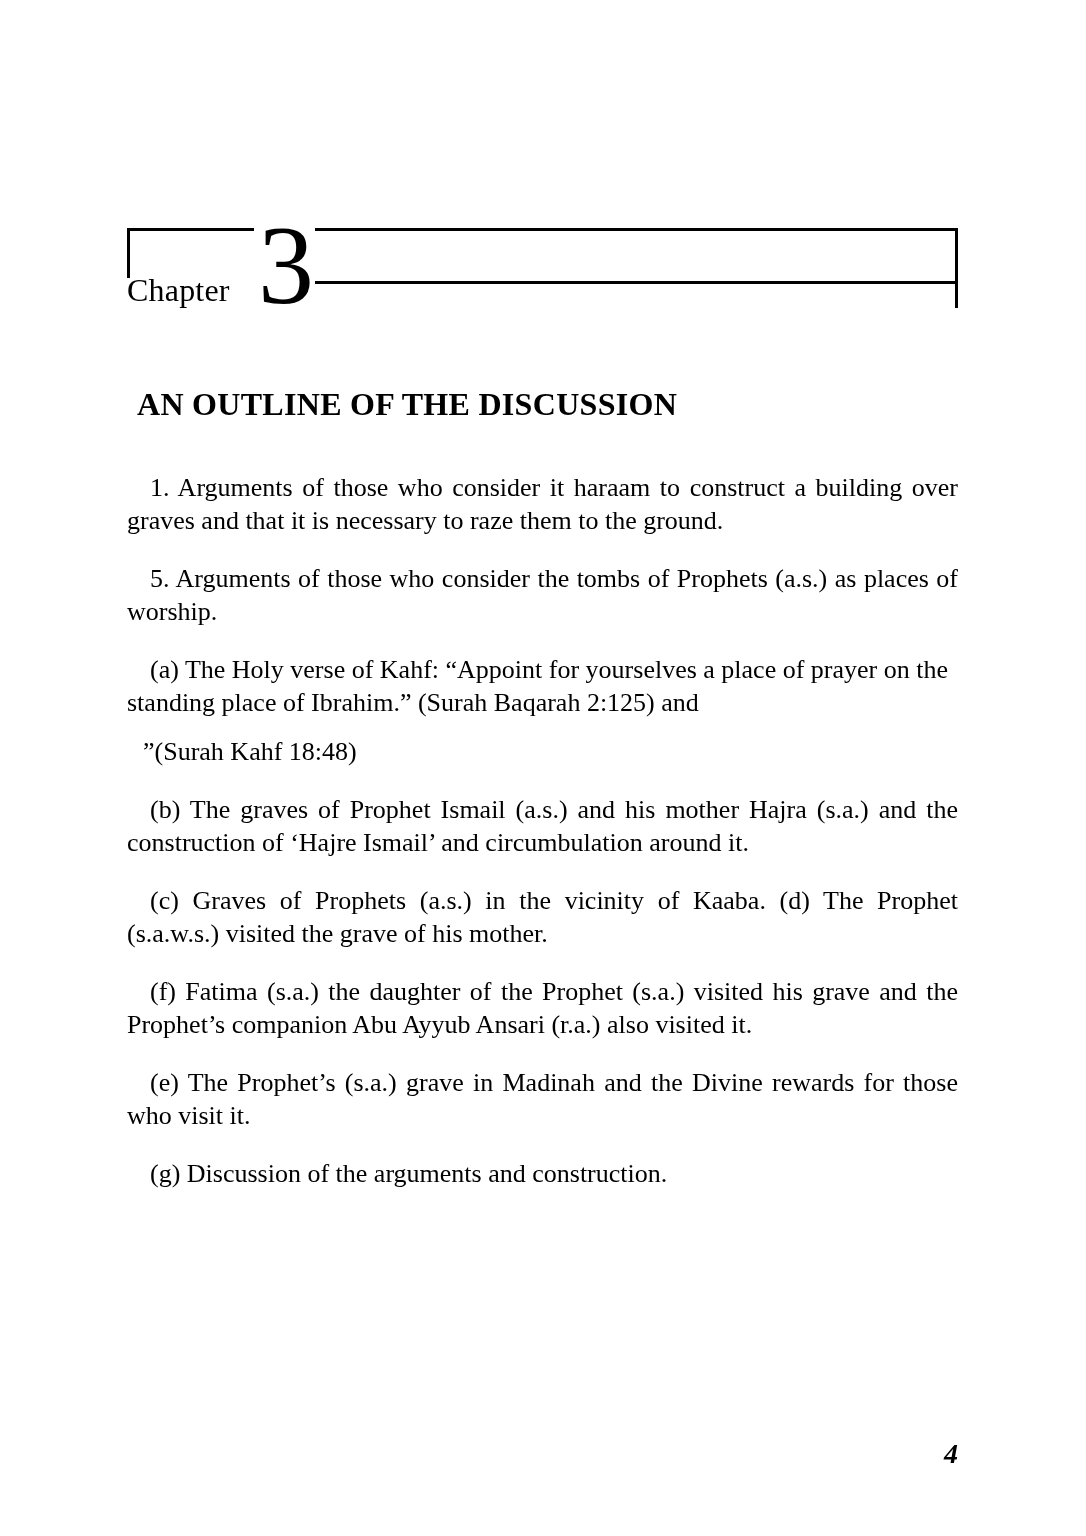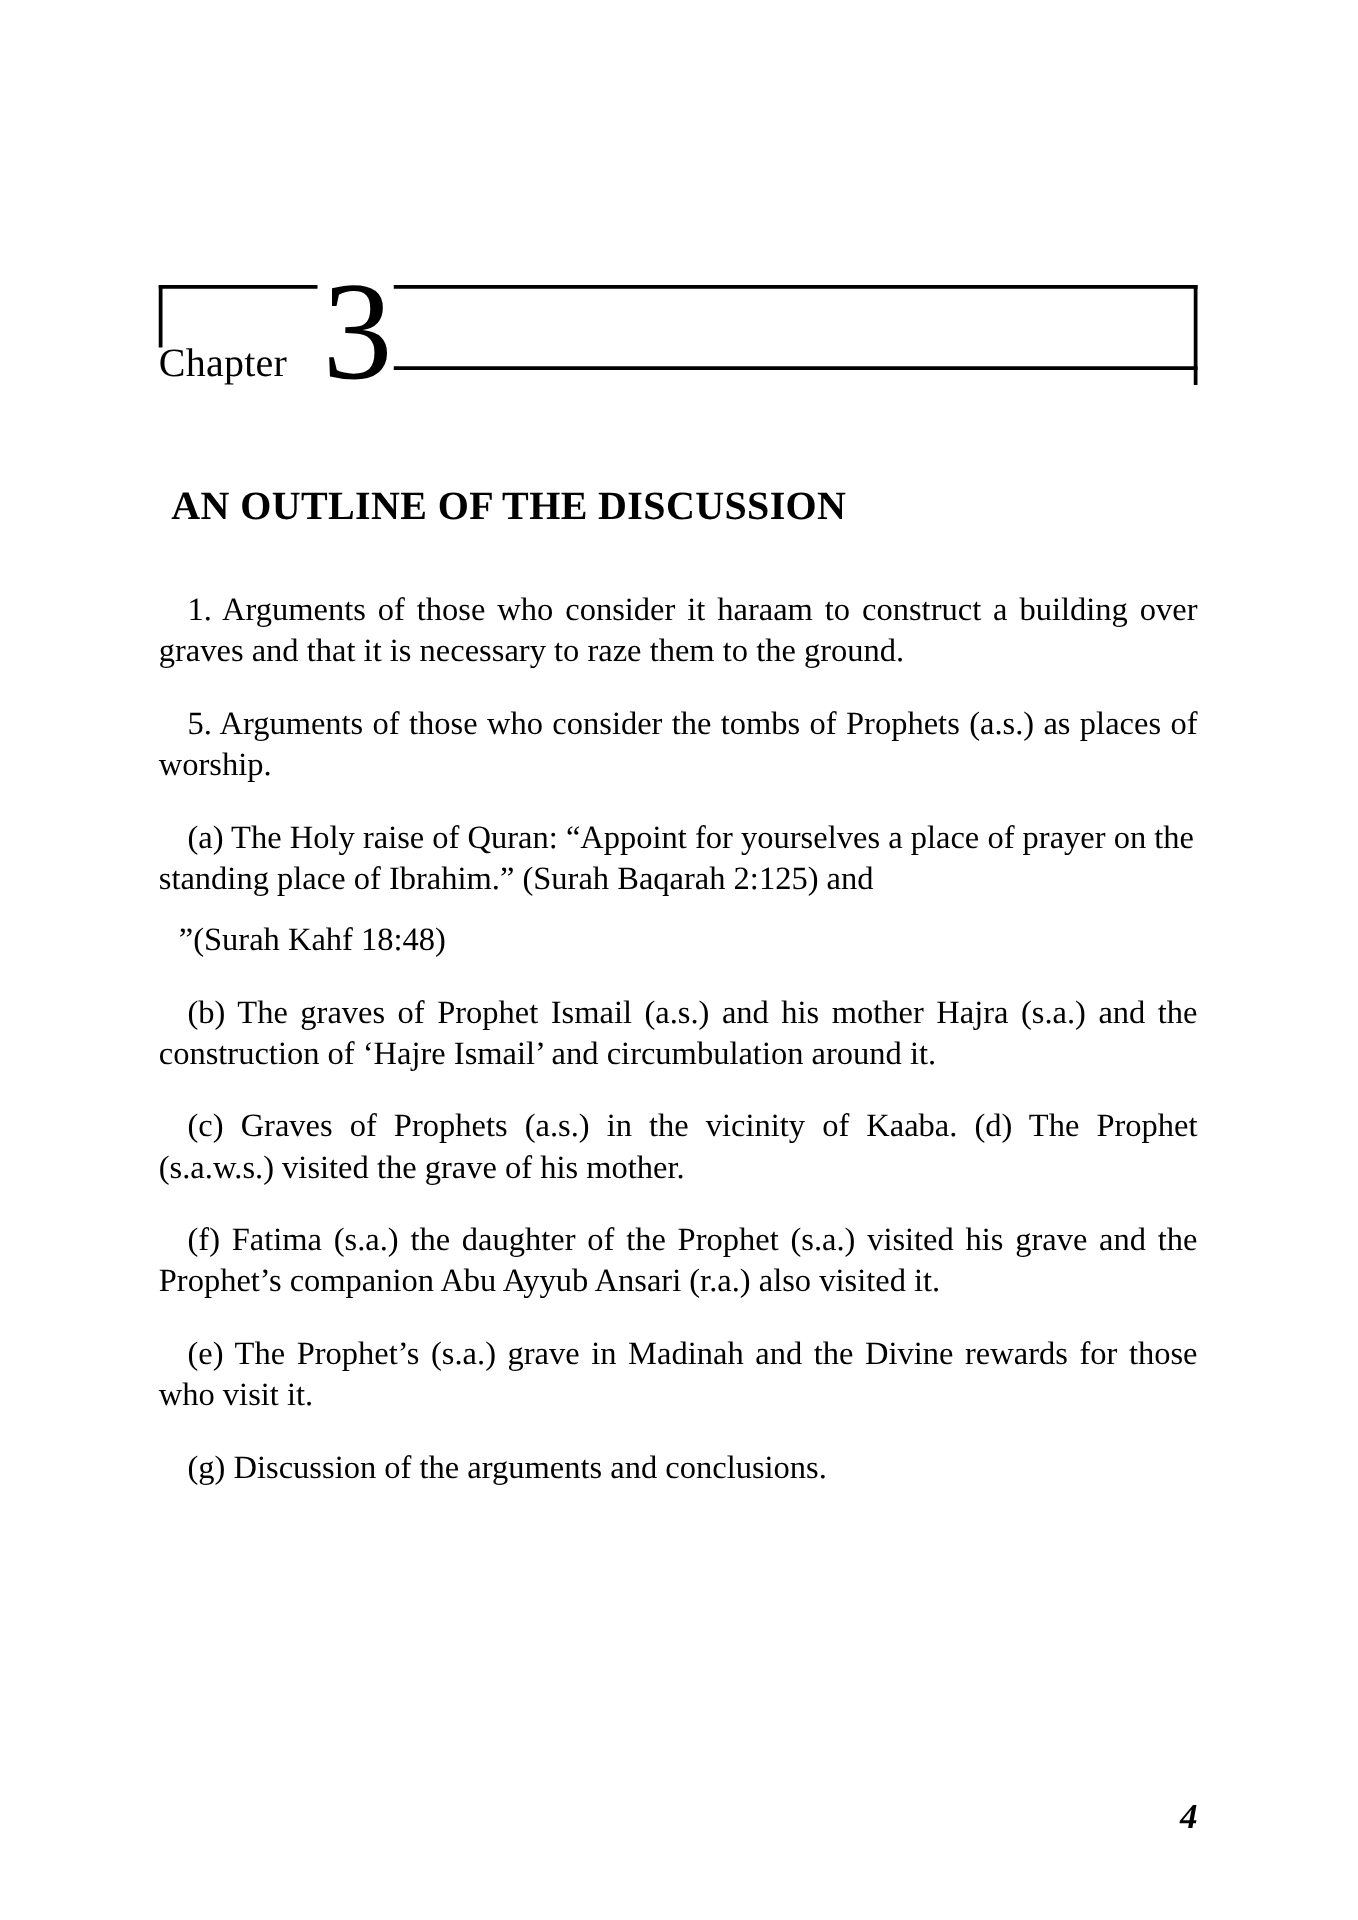--- a/index.html
+++ b/index.html
@@ -21,21 +21,21 @@
     inset: 0;
     background: #ffffff;
   }
 
   
   .chapter-header {
     position: absolute;
     left: 127px;
     top: 228px;
     width: 831px;
-    height: 68px;
+    height: 56px;
   }
   
   .rule-top-left {
     position: absolute;
     left: 0;
     top: 0;
     width: 127px;
     height: 3px;
     background: #000;
   }
@@ -162,31 +162,31 @@
     <div class="chapter-number">3</div>
   </div>
 
   <h1 class="section-title">AN OUTLINE OF THE DISCUSSION</h1>
 
   <div class="body-copy">
     <p>1. Arguments of those who consider it haraam to construct a building over graves and that it is necessary to raze them to the ground.</p>
 
     <p>5. Arguments of those who consider the tombs of Prophets (a.s.) as places of worship.</p>
 
-    <p class="tight flush">(a) The Holy raise of Quran: “Appoint for yourselves a place of prayer on the standing place of Ibrahim.” (Surah Baqarah 2:125) and</p>
+    <p class="tight flush">(a) The Holy verse of Kahf: “Appoint for yourselves a place of prayer on the standing place of Ibrahim.” (Surah Baqarah 2:125) and</p>
 
 
     <p class="small-indent flush">”(Surah Kahf 18:48)</p>
 
     <p>(b) The graves of Prophet Ismail (a.s.) and his mother Hajra (s.a.) and the construction of ‘Hajre Ismail’ and circumbulation around it.</p>
 
     <p>(c) Graves of Prophets (a.s.) in the vicinity of Kaaba. (d) The Prophet (s.a.w.s.) visited the grave of his mother.</p>
 
     <p>(f) Fatima (s.a.) the daughter of the Prophet (s.a.) visited his grave and the Prophet’s companion Abu Ayyub Ansari (r.a.) also visited it.</p>
 
     <p>(e) The Prophet’s (s.a.) grave in Madinah and the Divine rewards for those who visit it.</p>
 
-    <p class="flush">(g) Discussion of the arguments and conclusions.</p>
+    <p class="flush">(g) Discussion of the arguments and construction.</p>
   </div>
 
   <div class="folio">4</div>
 
 </div>
 
 </body></html>

